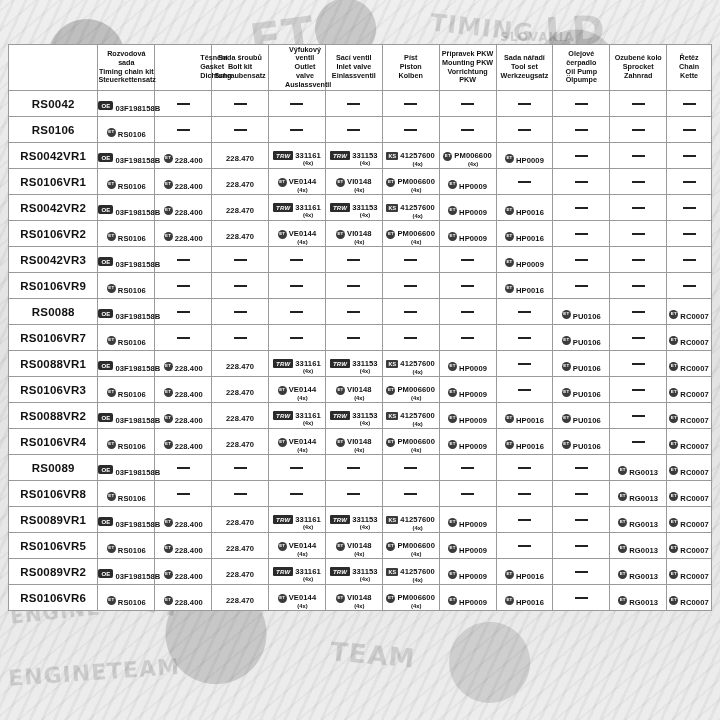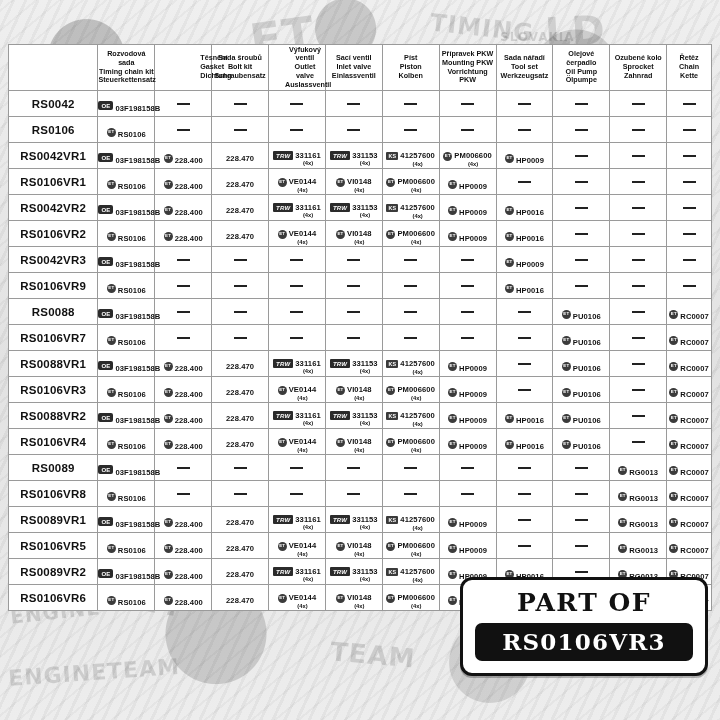--- a/index.html
+++ b/index.html
@@ -888,17 +888,13 @@
               </span></td>
             <td class="cell"><span class="chip">
                 <span class="badge circle">ET</span>
                 <span class="stack"><span class="code">RC0007</span></span>
               </span></td>
           </tr>
         </tbody>
     </table>
   </div>
 
-  <div class="partof">
-    <div class="title">PART OF</div>
-    <div class="code-box">RS0106VR3</div>
-  </div>
 </div>
 
 </body></html>

